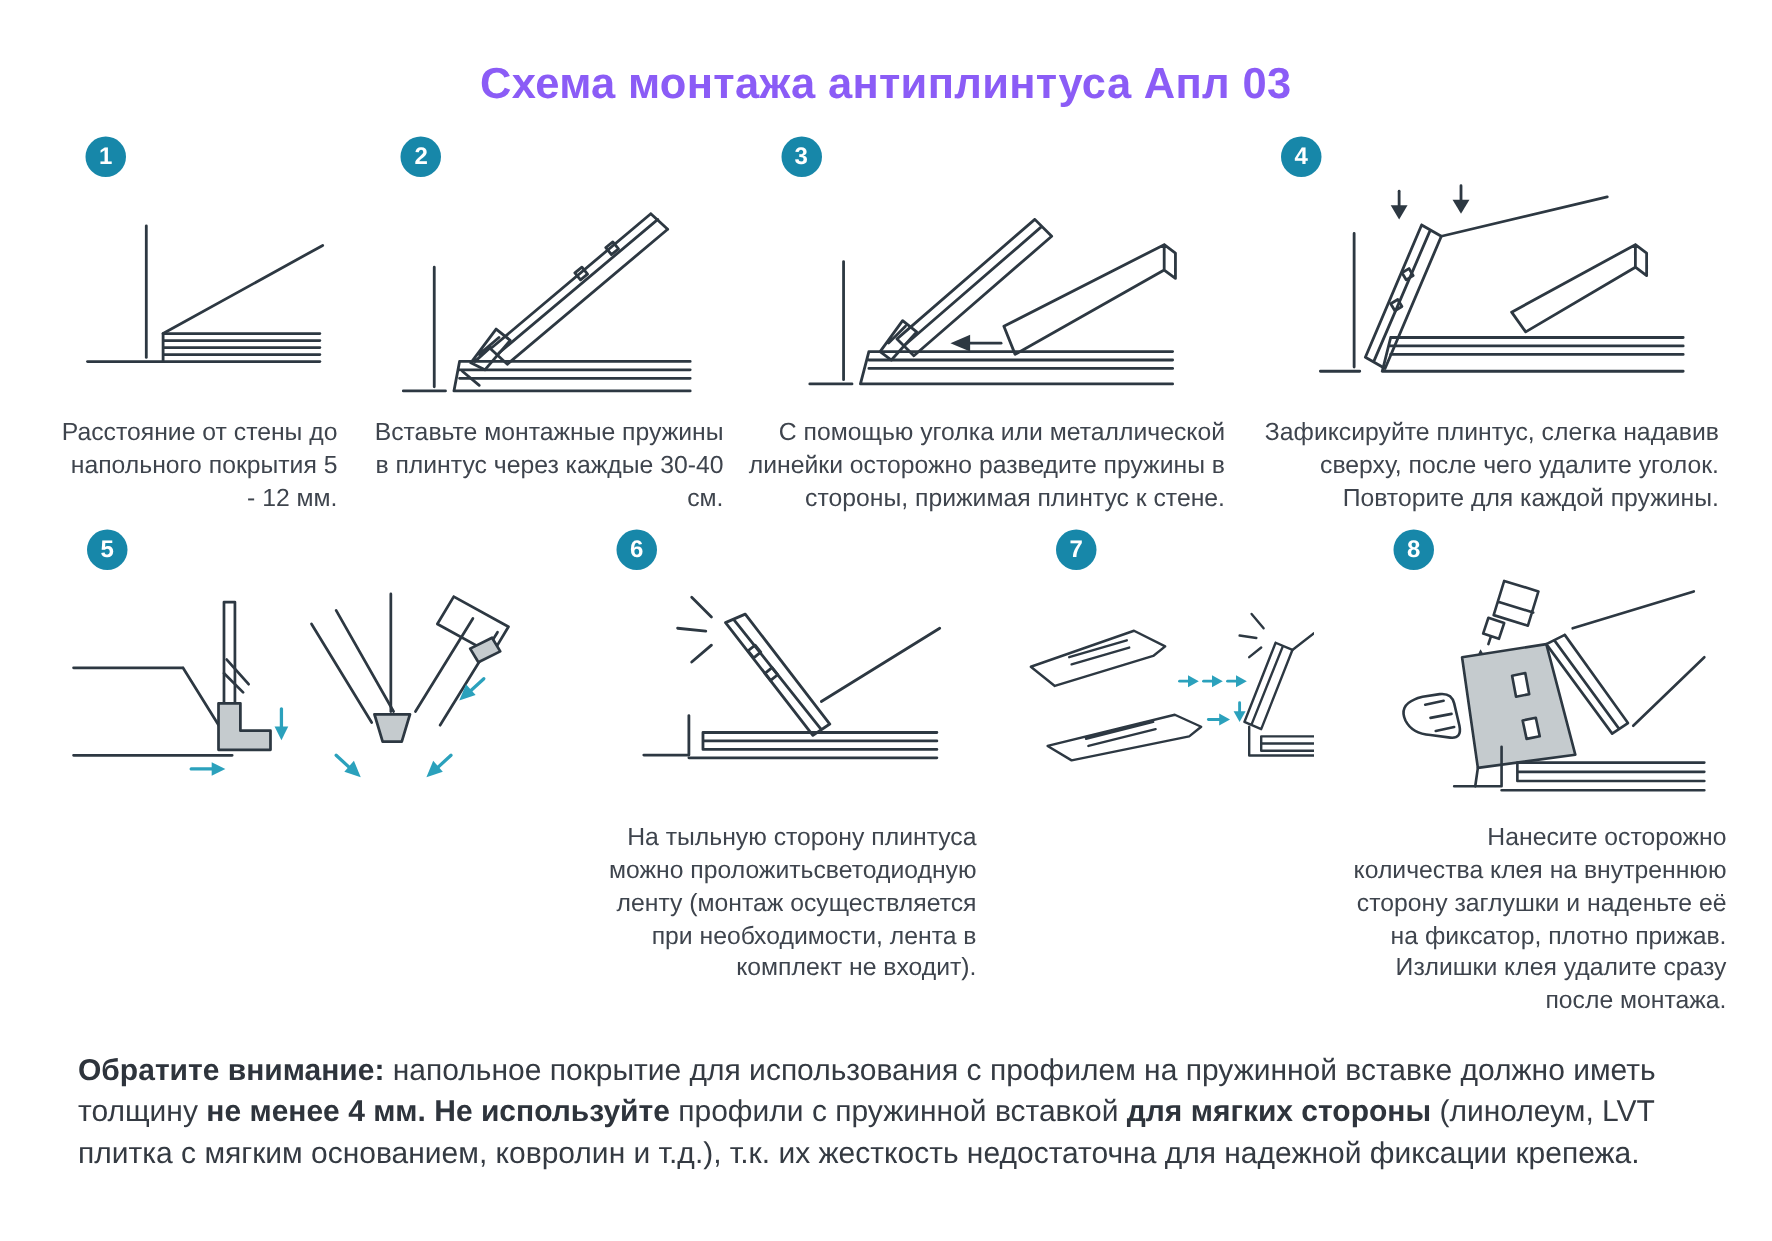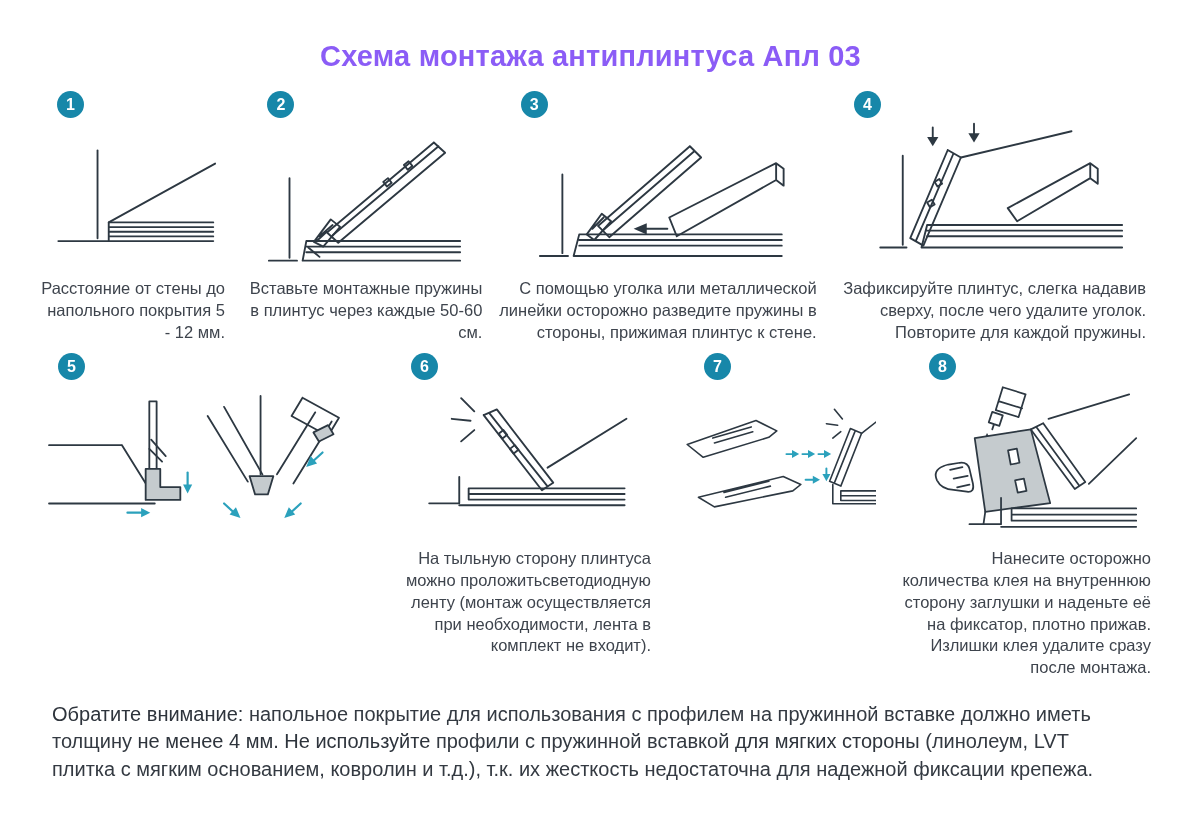--- a/index.html
+++ b/index.html
@@ -47,21 +47,21 @@
   .ln  { fill:none; stroke:#2d3842; stroke-width:2; stroke-linecap:round; stroke-linejoin:round; }
   .lnf { fill:#2d3842; stroke:none; }
   .gray{ fill:#c5cbce; stroke:#2d3842; stroke-width:2; stroke-linejoin:round; }
   .wht { fill:#ffffff; stroke:#2d3842; stroke-width:2; stroke-linejoin:round; }
   .teal{ fill:none; stroke:#2ba1bc; stroke-width:2.4; stroke-linecap:round; }
   .tealf{ fill:#2ba1bc; stroke:none; }
 
   .note {
     margin:22px 52px 0; font-size:20px; line-height:1.38; color:#343a42;
   }
-  .note b { font-weight:normal; color:#2e343c; }
+  .note b { font-weight:bold; color:#2e343c; }
   .footnote {
     margin-top:15px; text-align:center; font-size:19.5px; line-height:1.45; color:#343a42;
   }
 </style>
 </head>
 <body>
 
 <div class="page">
 
   <h1 class="title">Схема монтажа антиплинтуса Апл 03</h1>
@@ -86,21 +86,21 @@
       <div class="fig r1fig">
         <svg width="215" height="150" viewBox="0 0 220 160">
           <path class="ln" d="M30,62 V147 M8,150 H38"></path>
           <path class="ln" d="M48,129 H212 M48,135 H212 M48,141 H212 M44,150 H212 M48,129 L44,150"></path>
           <path class="ln" d="M70,120 L184,24 M82,131 L196,35 M184,24 L196,35 M70,120 L82,131 M76,123 L189,28"></path>
           <path class="ln" d="M130,66 l5,-4 4,5 -5,4 z M152,48 l5,-4 4,5 -5,4 z"></path>
           <path class="ln" d="M56,130 L74,106 L84,114 L66,135 Z M62,124 L76,112 M59,129 L70,119"></path>
           <path class="ln" d="M50,136 l12,10"></path>
         </svg>
       </div>
-      <p class="caption cap2">Вставьте монтажные пружины в плинтус через каждые 50-60 см.</p>
+      <p class="caption cap2">Вставьте монтажные пружины в плинтус через каждые 30-40 см.</p>
     </div>
 
     <div class="step w3">
       <div class="badge">3</div>
       <div class="fig r1fig">
         <svg width="270" height="150" viewBox="0 0 280 160">
           <path class="ln" d="M38,58 V142 M14,145 H44"></path>
           <path class="ln" d="M56,122 H272 M56,128 H272 M56,134 H272 M50,145 H272 M56,122 L50,145"></path>
           <path class="ln" d="M76,113 L174,28 M88,125 L186,40 M174,28 L186,40 M76,113 L88,125 M82,117 L179,33"></path>
           <path class="ln" d="M64,122 L80,100 L90,108 L72,128 Z M70,116 L82,104"></path>

